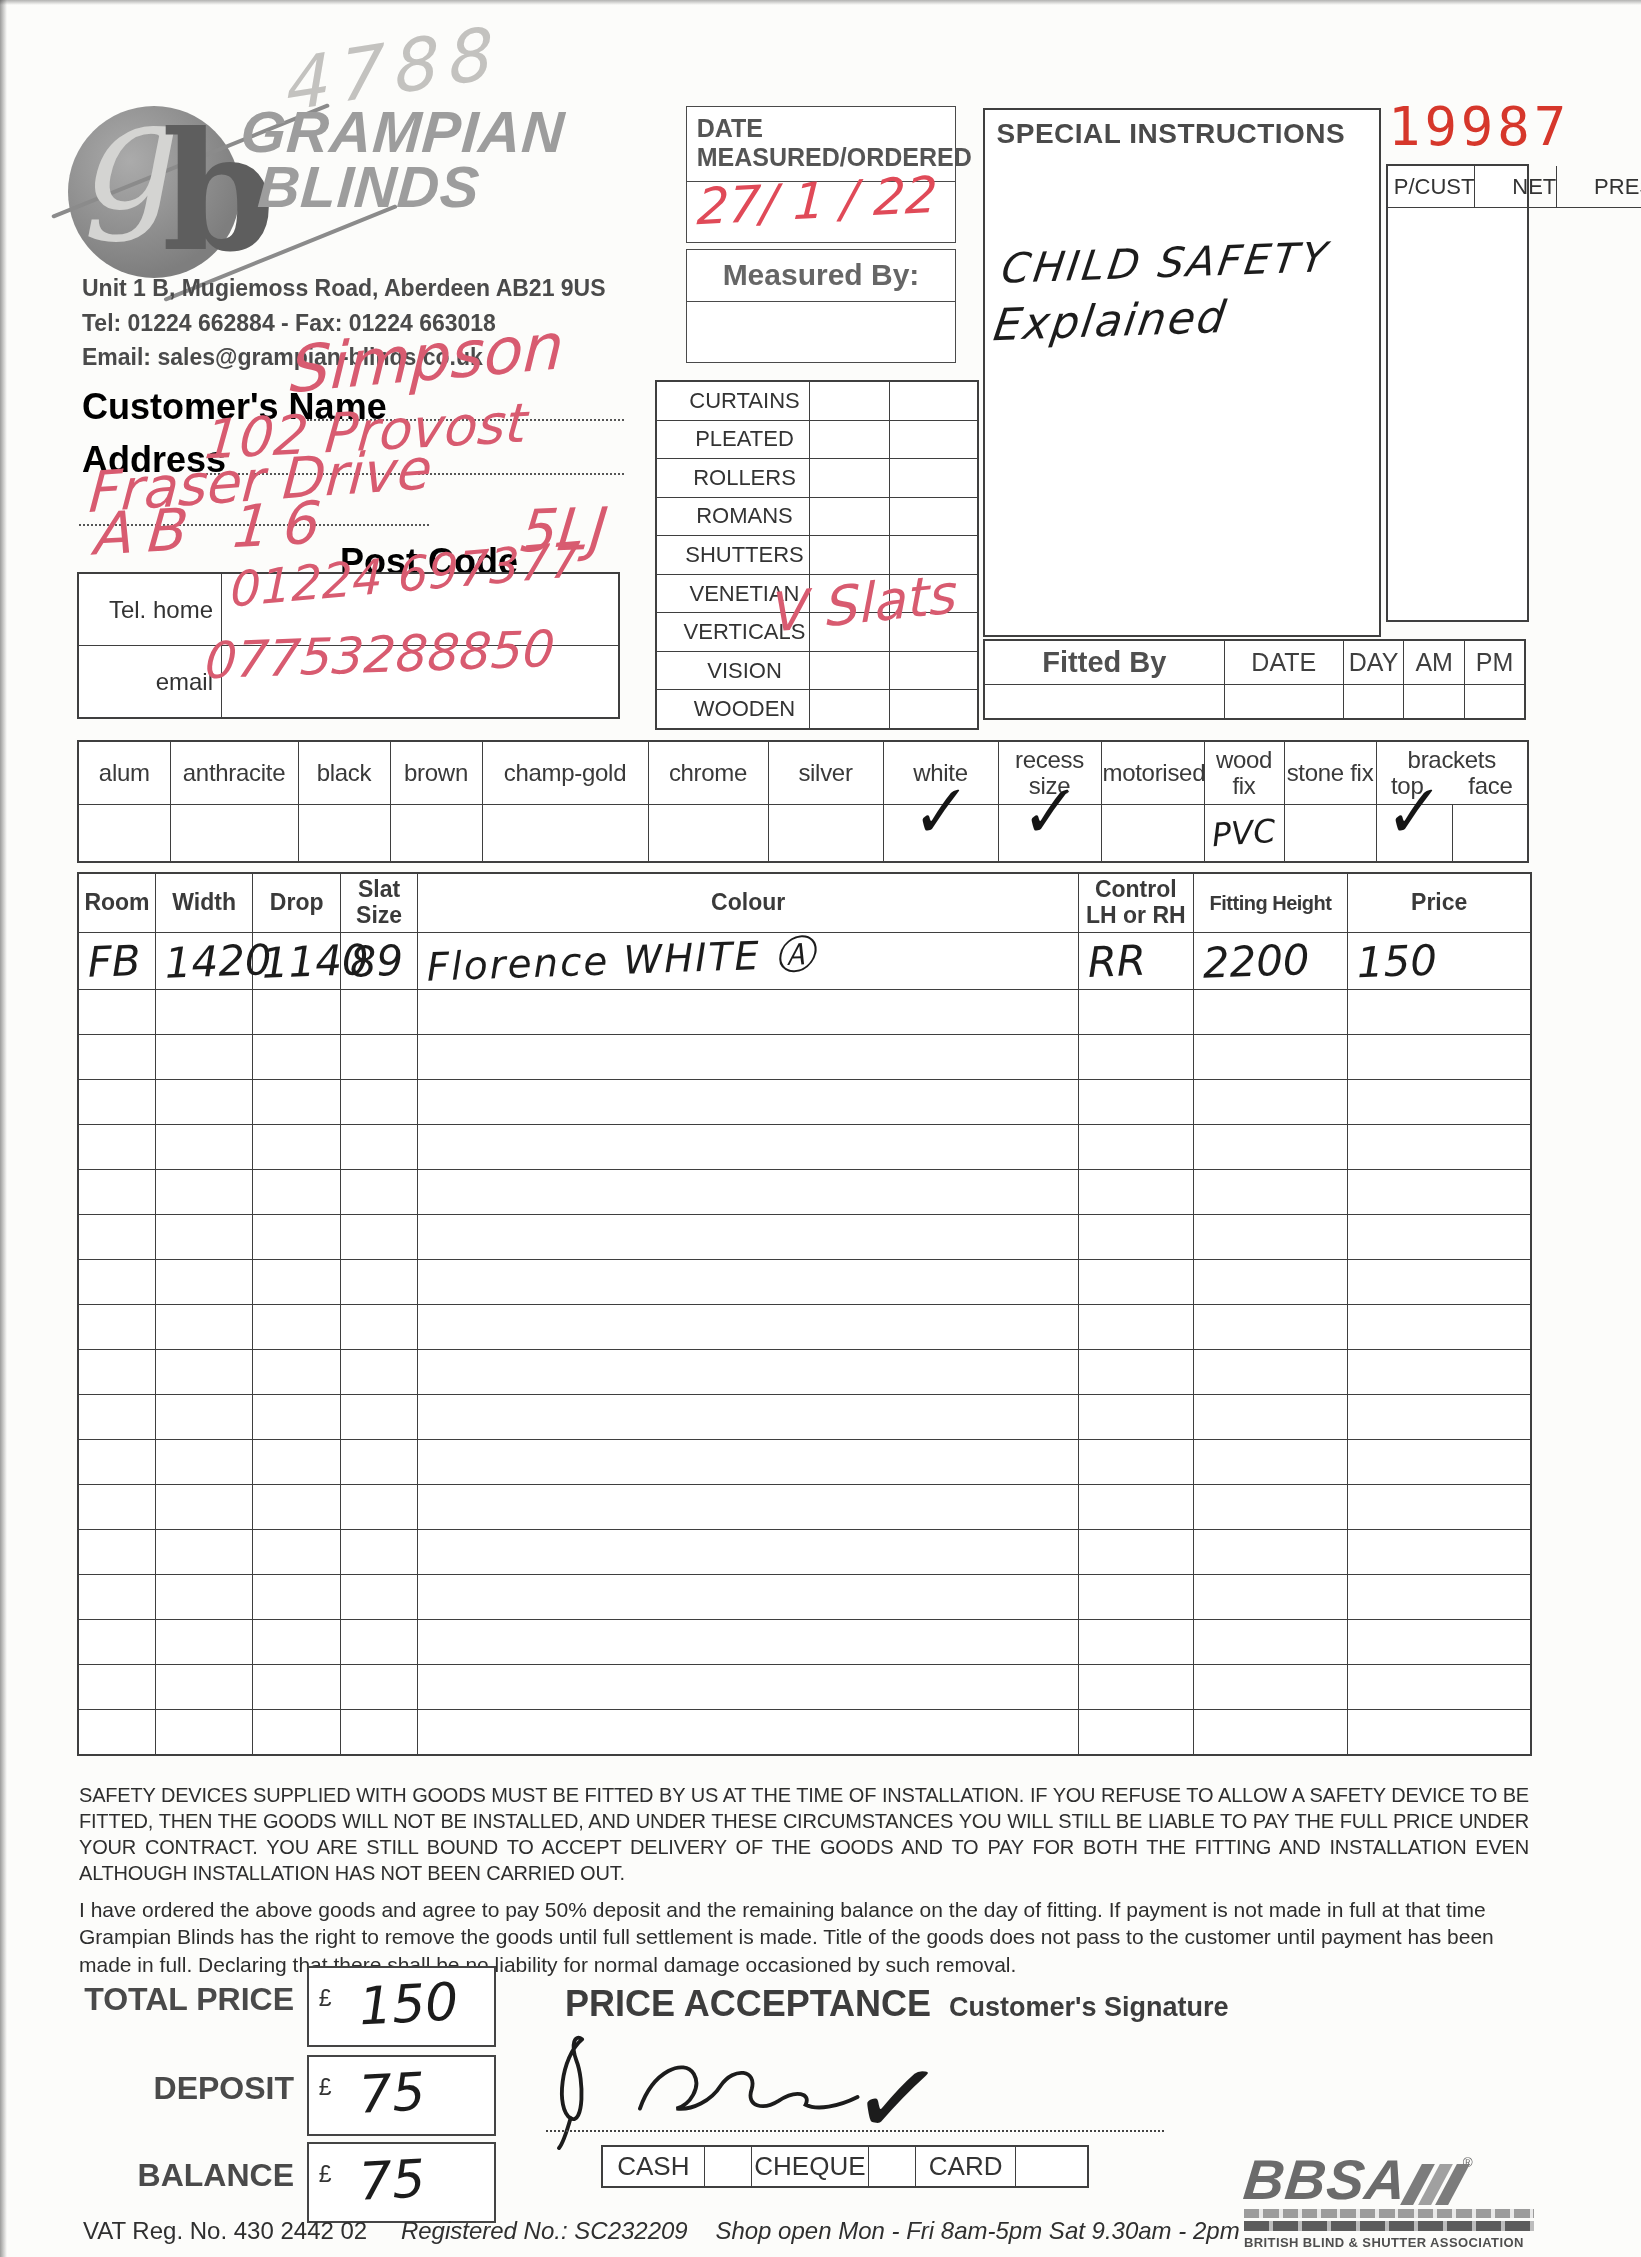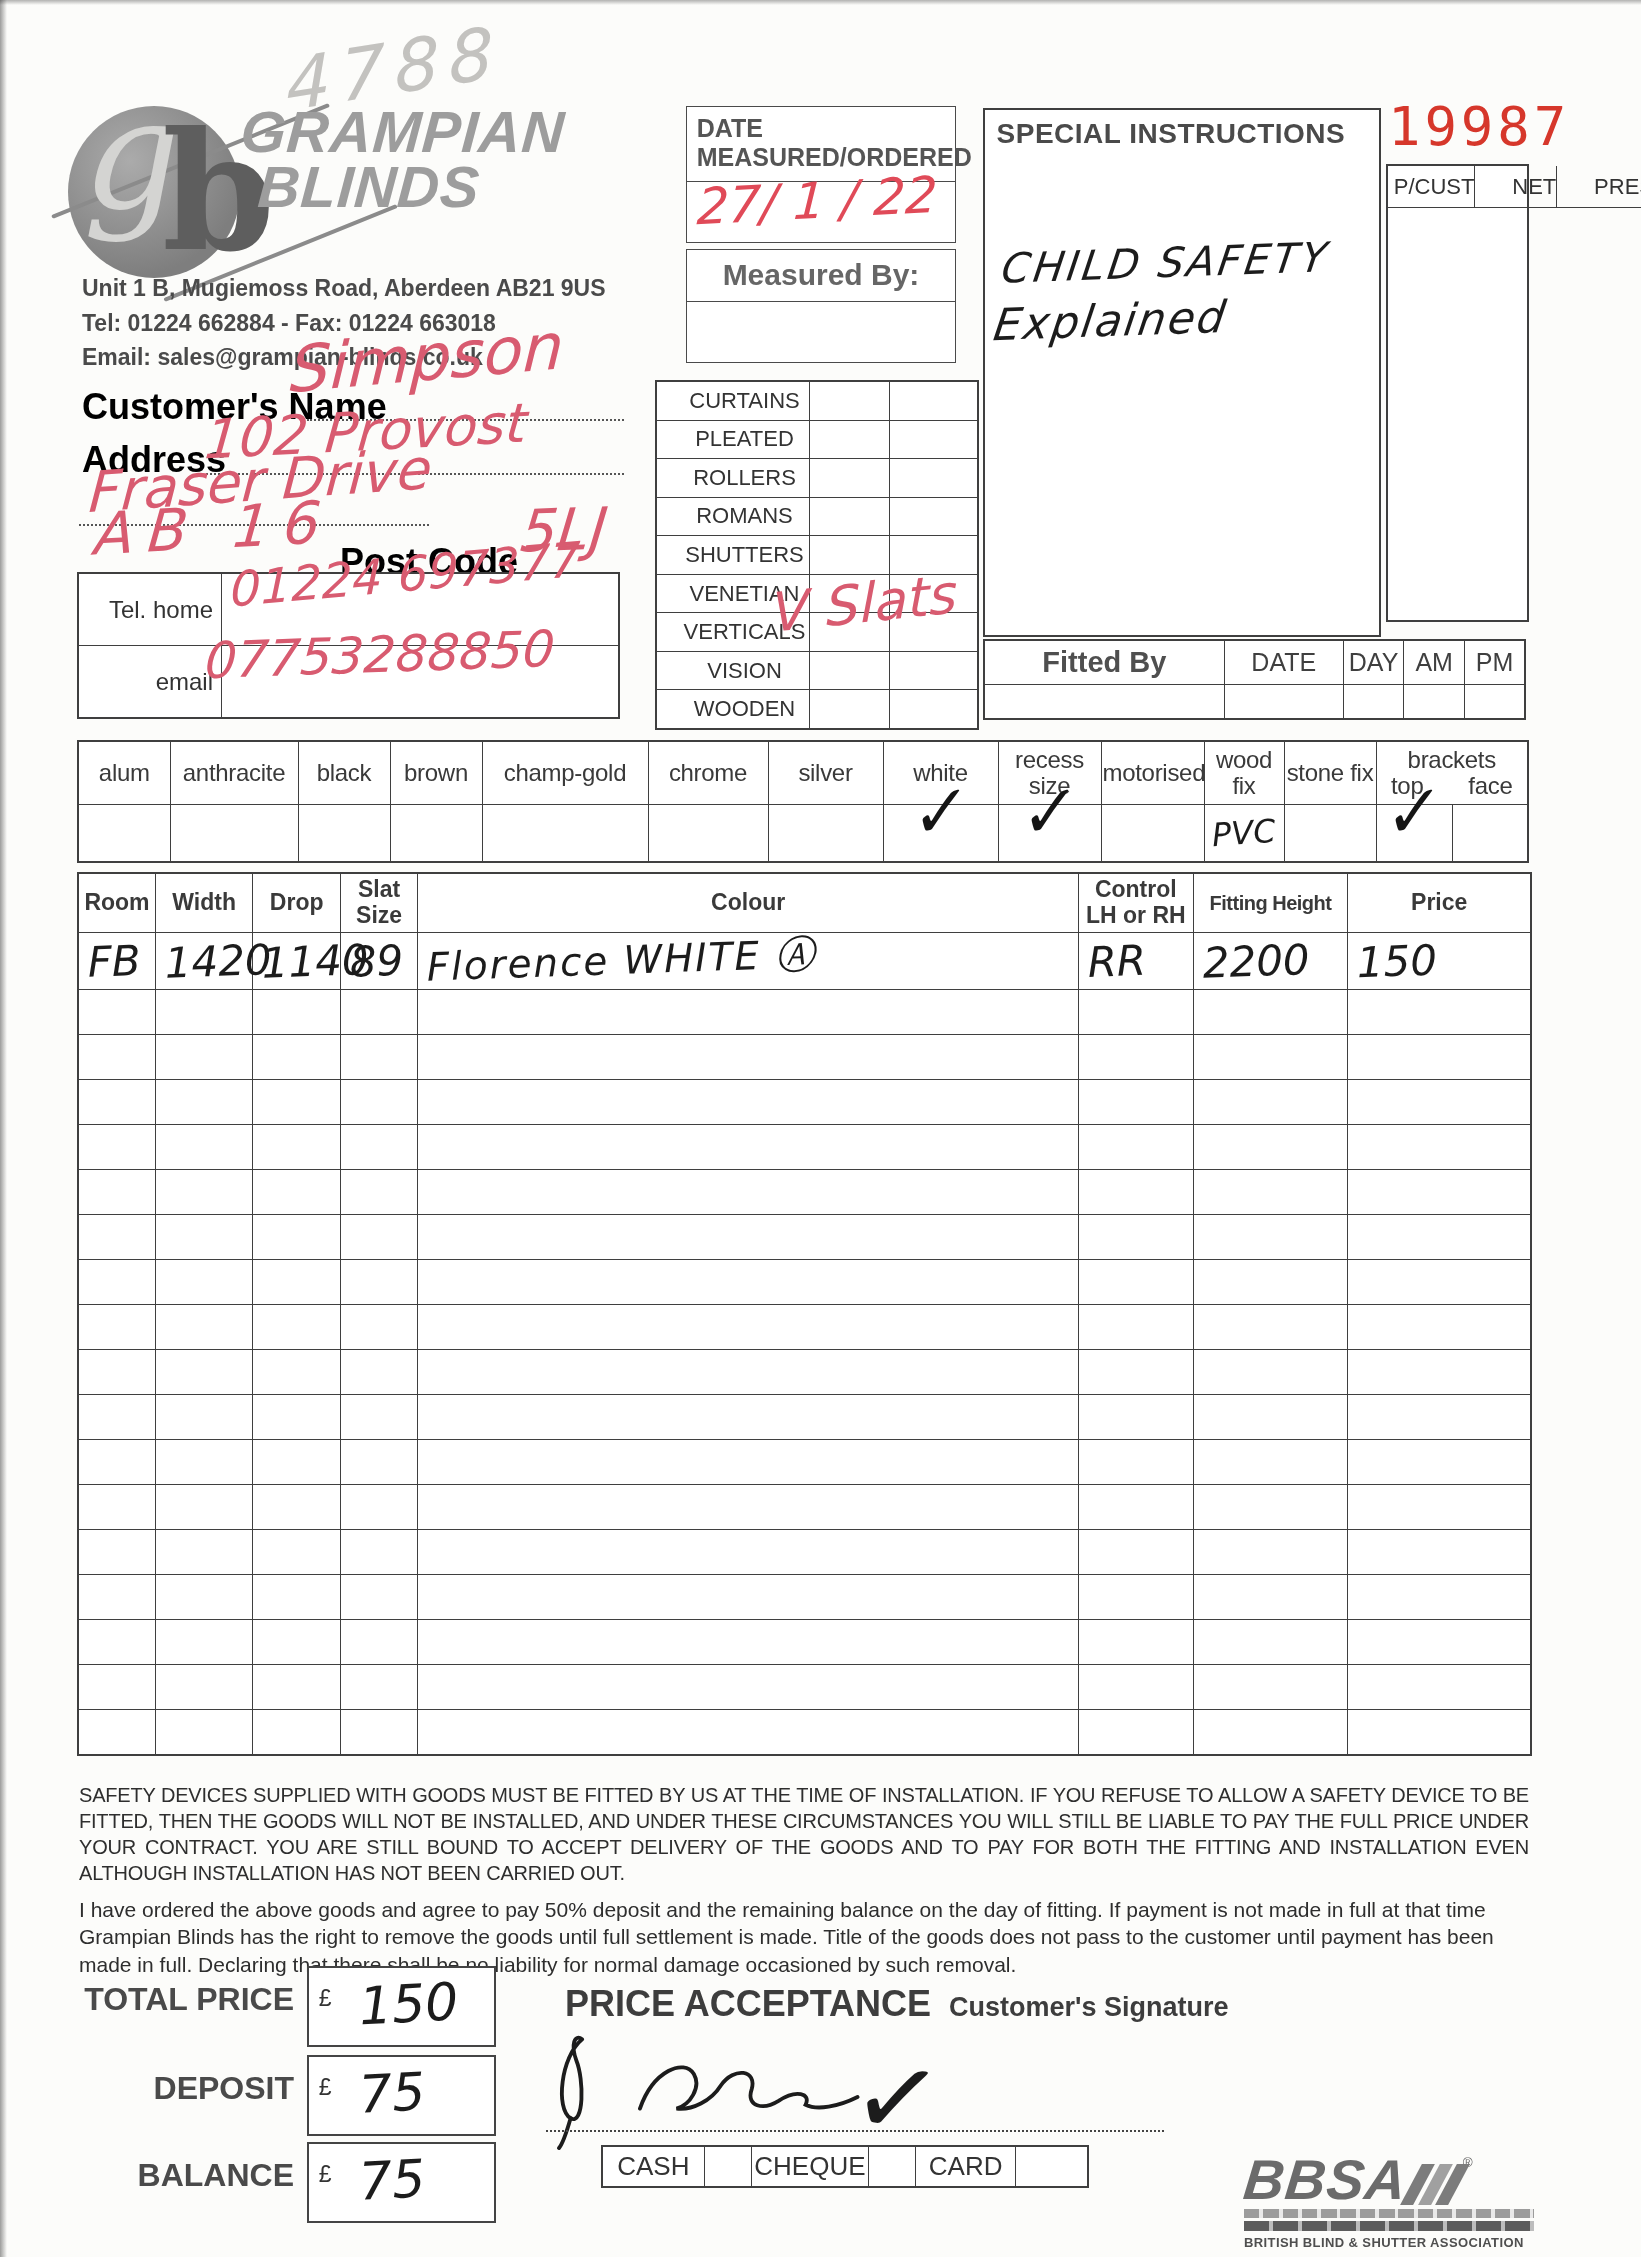--- a/index.html
+++ b/index.html
@@ -713,14 +713,19 @@
       <span class="bbsa-slash"></span>
       <span class="bbsa-slash s2"></span>
       <span class="bbsa-slash"></span>
       <span class="bbsa-reg">®</span>
     </div>
     <div class="bbsa-stripe1"></div>
     <div class="bbsa-stripe2"></div>
     <div class="bbsa-name">BRITISH BLIND &amp; SHUTTER ASSOCIATION</div>
   </div>
 
+  <div class="footer">
+    <span>VAT Reg. No. 430 2442 02</span>
+    <span class="it">Registered No.: SC232209</span>
+    <span class="it2">Shop open Mon - Fri 8am-5pm  Sat 9.30am - 2pm</span>
+  </div>
 </div>
 
 
 </body></html>

